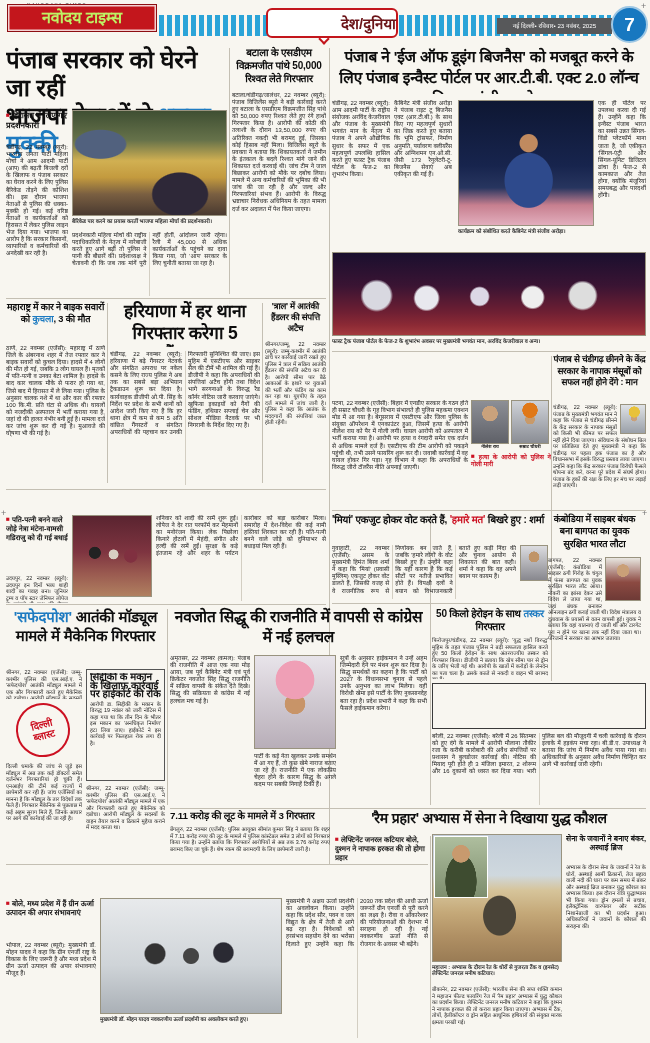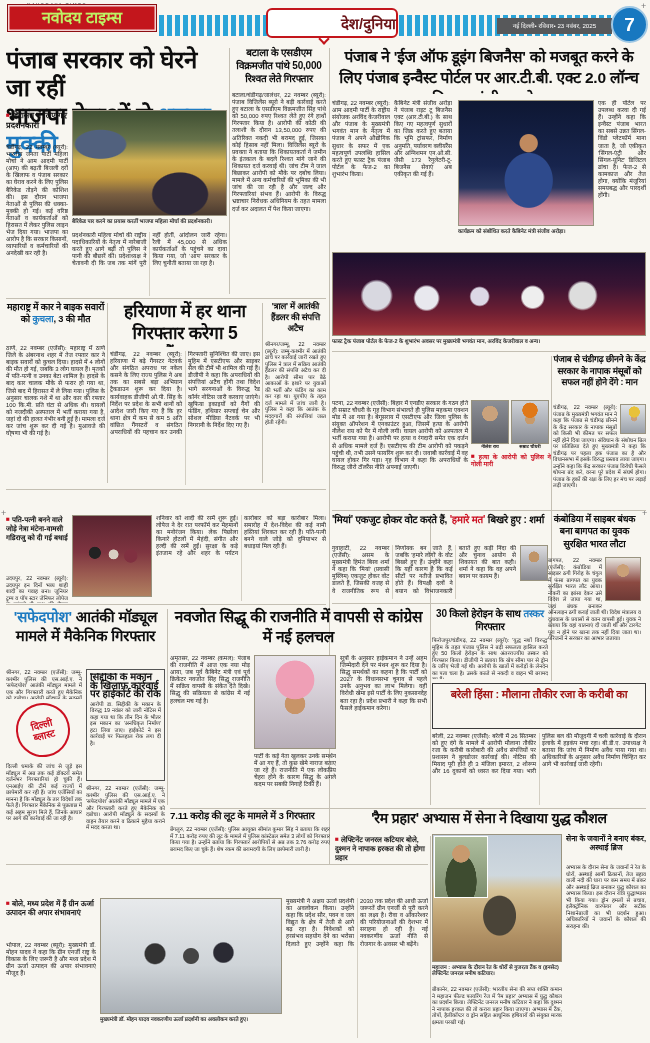--- a/index.html
+++ b/index.html
@@ -188,27 +188,26 @@
 
   <div class="abs" style="left:170px;top:607px;width:257px;height:200px">
     <div class="h ctr" style="font-size:15.5px;line-height:20px;height:42px">नवजोत सिद्धू की राजनीति में वापसी से कांग्रेस में नई हलचल</div>
     <div class="abs body" style="left:0;top:48px;width:80px;height:150px">अमृतसर, 22 नवम्बर (कमल): पंजाब की राजनीति में आज एक नया मोड़ आया, जब पूर्व कैबिनेट मंत्री एवं पूर्व क्रिकेटर नवजोत सिंह सिद्धू राजनीति में सक्रिय वापसी के संकेत देते दिखे। सिद्धू की सक्रियता से कांग्रेस में नई हलचल मच गई है।</div>
     <div class="photo ph-sidhu" style="left:84px;top:48px;width:82px;height:94px"></div>
     <div class="abs body" style="left:84px;top:146px;width:82px;height:52px">पार्टी के कई नेता खुलकर उनके समर्थन में आ गए हैं, तो कुछ खेमे नाराज बताए जा रहे हैं। राजनीति में एक लोकप्रिय चेहरा होने के कारण सिद्धू के अगले कदम पर सबकी निगाहें टिकी हैं।</div>
     <div class="abs body" style="left:170px;top:48px;width:87px;height:150px">सूत्रों के अनुसार हाईकमान ने उन्हें अहम जिम्मेदारी देने पर मंथन शुरू कर दिया है। सिद्धू समर्थकों का कहना है कि पार्टी को 2027 के विधानसभा चुनाव से पहले उनके अनुभव का लाभ मिलेगा। वहीं विरोधी खेमा इसे पार्टी के लिए नुकसानदेह बता रहा है। प्रदेश प्रभारी ने कहा कि सभी फैसले हाईकमान करेगा।</div>
   </div>
 
   <div class="abs" style="left:432px;top:607px;width:116px;height:74px">
-    <div class="h ctr" style="font-size:10px;line-height:13px;height:28px"><span>30 किलो हेरोइन के साथ </span><span class="blue">तस्कर</span><span> गिरफ्तार</span></div>
+    <div class="h ctr" style="font-size:10px;line-height:13px;height:28px"><span>50 किलो हेरोइन के साथ </span><span class="blue">तस्कर</span><span> गिरफ्तार</span></div>
     <div class="abs body sm" style="left:0;top:30px;width:116px;height:42px">फिरोजपुर/चंडीगढ़, 22 नवम्बर (ब्यूरो): 'युद्ध नशों विरुद्ध' मुहिम के तहत पंजाब पुलिस ने बड़ी सफलता हासिल करते हुए 50 किलो हेरोइन के साथ अंतरराज्यीय तस्कर को गिरफ्तार किया। डीजीपी ने बताया कि खेप सीमा पार से ड्रोन के जरिए भेजी गई थी। आरोपी के खातों में करोड़ों के लेनदेन का पता चला है। उसके कब्जे से नकदी व वाहन भी बरामद हुए हैं।</div>
   </div>
 
   <div class="abs" style="left:432px;top:683px;width:214px;height:124px">
     <div class="hbox h ctr maroon" style="width:214px;height:46px;font-size:11px;line-height:14.5px">
-      <div>बरेली हिंसा : मौलाना तौकीर रजा के करीबी का</div>
     </div>
     <div class="abs body c2" style="left:0;top:50px;width:214px;height:72px">बरेली, 22 नवम्बर (एजेंसी): बरेली में 26 सितम्बर को हुए दंगे के मामले में आरोपी मौलाना तौकीर रजा के करीबी कारोबारी की अवैध संपत्तियों पर प्रशासन ने बुलडोजर कार्रवाई की। नोटिस की मियाद पूरी होते ही 3 मंजिला इमारत, 2 शोरूम और 16 दुकानों को ध्वस्त कर दिया गया। भारी पुलिस बल की मौजूदगी में चली कार्रवाई के दौरान इलाके में हड़कंप मचा रहा। बी.डी.ए. उपाध्यक्ष ने बताया कि जांच में निर्माण अवैध पाया गया था। अधिकारियों के अनुसार अवैध निर्माण चिन्हित कर आगे भी कार्रवाई जारी रहेगी।</div>
   </div>
 
   <div class="abs" style="left:170px;top:810px;width:160px;height:52px">
     <div class="h" style="font-size:9.8px;line-height:11px;height:13px">7.11 करोड़ की लूट के मामले में 3 गिरफ्तार</div>
     <div class="abs body sm" style="left:0;top:16px;width:160px;height:36px">बेंगलुरु, 22 नवम्बर (एजेंसी): पुलिस आयुक्त सीमांत कुमार सिंह ने बताया कि शहर में 7.11 करोड़ रुपए की लूट के मामले में पुलिस कांस्टेबल समेत 3 लोगों को गिरफ्तार किया गया है। उन्होंने बताया कि गिरफ्तार आरोपियों से अब तक 3.76 करोड़ रुपए बरामद किए जा चुके हैं। शेष रकम की बरामदगी के लिए छापेमारी जारी है।</div>
   </div>
 
   <div class="abs" style="left:6px;top:866px;width:422px;height:172px">

